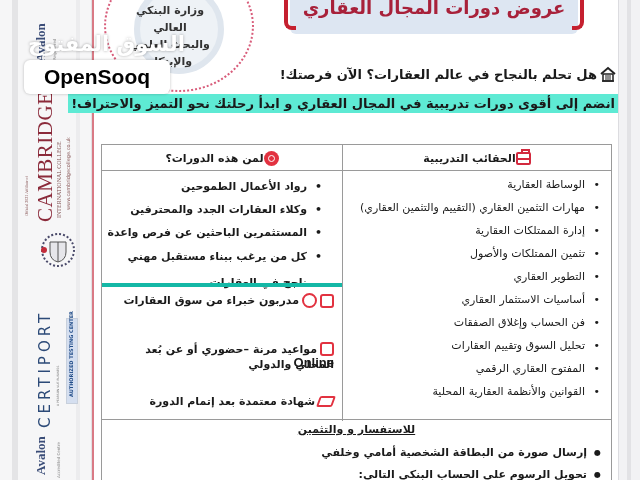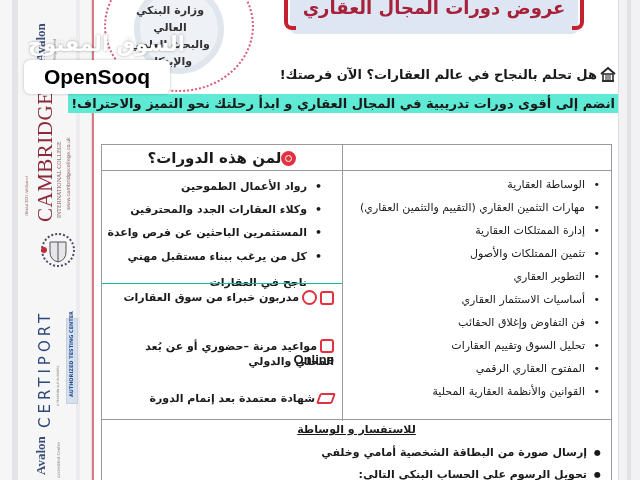--- a/index.html
+++ b/index.html
@@ -46,38 +46,38 @@
 
   
   .question{position:absolute;right:24px;top:66px;font-size:13px;font-weight:bold;direction:rtl;white-space:nowrap;display:flex;align-items:center;gap:3px;}
   .house-icon{width:16px;height:16px;display:inline-block;}
   .highlight{position:absolute;right:22px;top:94px;background:#5eead4;padding:2px 3px;font-size:13px;font-weight:bold;direction:rtl;white-space:nowrap;color:#1a1a1a;}
 
   
   .tbl{position:absolute;left:101px;top:144px;width:511px;height:276px;border:1px solid #9a9a9a;}
   .col-divider{position:absolute;left:240px;top:0;width:1px;height:276px;background:#9a9a9a;}
   .head-row{position:absolute;left:0;top:0;width:509px;height:26px;border-bottom:1px solid #9a9a9a;}
-  .h-cell{position:absolute;top:0;height:26px;display:flex;align-items:center;justify-content:center;direction:rtl;font-size:15px;font-weight:bold;}
+  .h-cell{position:absolute;top:0;height:26px;display:flex;align-items:center;justify-content:center;direction:rtl;font-size:11px;font-weight:bold;}
   .h-right{left:241px;width:268px;}
   .h-left{left:0;width:240px;}
   .bag-icon{width:15px;height:13px;border:2px solid #d3293e;border-radius:2px;position:relative;display:inline-block;}
   .bag-icon::before{content:"";position:absolute;left:3px;top:-5px;width:5px;height:3px;border:2px solid #d3293e;border-bottom:none;}
   .bag-icon::after{content:"";position:absolute;left:0;top:4px;width:11px;height:2px;background:#d3293e;}
   .target-icon{width:15px;height:15px;border-radius:50%;background:#e23240;display:inline-block;position:relative;}
   .target-icon::after{content:"";position:absolute;left:4px;top:4px;width:5px;height:5px;border-radius:50%;border:1.5px solid #fff;}
 
   .bul-list{position:absolute;direction:rtl;list-style:none;}
   .bul-list li{position:relative;padding-right:18px;font-size:11px;line-height:23px;white-space:nowrap;}
   .bul-list li::before{content:"•";position:absolute;right:3px;top:0;font-size:11px;}
   .list-right{right:8px;top:28px;width:258px;}
   .list-left{right:286px;top:30px;width:224px;}
   .list-left li{font-weight:bold;line-height:23px;white-space:normal;}
   .list-left li.wrap{line-height:26px;}
 
-  .left-lower{position:absolute;left:0;top:138px;width:240px;border-top:1px solid #14b8a6;height:138px;}
+  .left-lower{position:absolute;left:0;top:138px;width:240px;border-top:4px solid #14b8a6;height:138px;}
   .feat{position:absolute;right:8px;direction:rtl;font-size:11px;font-weight:bold;display:flex;align-items:center;gap:3px;white-space:nowrap;}
   .ico-red{display:inline-block;width:14px;height:14px;border:2px solid #e23240;border-radius:3px;}
   .ico-round{display:inline-block;width:15px;height:15px;border:2px solid #e23240;border-radius:50%;}
   .ico-cap{display:inline-block;width:16px;height:11px;border:2px solid #e23240;transform:skewX(-20deg);border-radius:2px;}
   .online{position:absolute;right:8px;top:68px;font-size:13px;font-weight:bold;font-family:"Liberation Sans",sans-serif;}
   .contin{position:absolute;right:8px;direction:rtl;font-size:11px;font-weight:bold;}
 
   
   .bottom{position:absolute;left:101px;top:420px;width:511px;height:60px;border-left:1px solid #9a9a9a;border-right:1px solid #9a9a9a;}
   .reg-title{position:absolute;left:0;width:509px;top:3px;text-align:center;font-size:11px;font-weight:bold;text-decoration:underline;direction:rtl;}
@@ -145,34 +145,38 @@
       <line x1="10" y1="9" x2="10" y2="14" stroke="#222"></line>
     <line x1="2" y1="15" x2="14" y2="15" stroke="#222" stroke-width="1.5"></line>
   </svg>
   <span>هل تحلم بالنجاح في عالم العقارات؟ الآن فرصتك!</span>
 </div>
 <div class="highlight">انضم إلى أقوى دورات تدريبية في المجال العقاري و ابدأ رحلتك نحو التميز والاحتراف!</div>
 
 <div class="tbl">
   <div class="col-divider"></div>
   <div class="head-row">
+    <div class="h-cell h-right">
+      <span class="bag-icon"></span>
+      <span>الحقائب التدريبية</span>
+    </div>
     <div class="h-cell h-left">
       <span class="target-icon"></span>
       <span>لمن هذه الدورات؟</span>
     </div>
   </div>
 
   <ul class="bul-list list-right">
     <li>الوساطة العقارية</li>
     <li>مهارات التثمين العقاري (التقييم والتثمين العقاري)</li>
     <li>إدارة الممتلكات العقارية</li>
     <li>تثمين الممتلكات والأصول</li>
     <li>التطوير العقاري</li>
     <li>أساسيات الاستثمار العقاري</li>
-    <li>فن التفاوض وإغلاق الحقائب</li>
+    <li>فن الحساب وإغلاق الصفقات</li>
     <li>تحليل السوق وتقييم العقارات</li>
     <li>المفتوح العقاري الرقمي</li>
     <li>القوانين والأنظمة العقارية المحلية</li>
   </ul>
 
   <ul class="bul-list list-left">
     <li>رواد الأعمال الطموحين</li>
     <li>وكلاء العقارات الجدد والمحترفين</li>
     <li>المستثمرين الباحثين عن فرص واعدة</li>
     <li class="wrap">كل من يرغب ببناء مستقبل مهني ناجح في العقارات</li>
@@ -191,21 +195,21 @@
     </div>
     <div class="online">Online</div>
     <div class="feat" style="top:108px;">
       <span class="ico-cap"></span>
       <span>شهادة معتمدة بعد إتمام الدورة</span>
     </div>
   </div>
 </div>
 
 <div class="bottom">
-  <div class="reg-title">للاستفسار و الوساطة</div>
+  <div class="reg-title">للاستفسار و والتثمين</div>
   <ul class="reg-list">
     <li>إرسال صورة من البطاقة الشخصية أمامي وخلفي</li>
     <li>تحويل الرسوم على الحساب البنكي التالي:</li>
   </ul>
 </div>
 
 <div class="wm-ar">السوق المفتوح</div>
 <div class="wm-badge">OpenSooq</div>
 
 </body></html>

